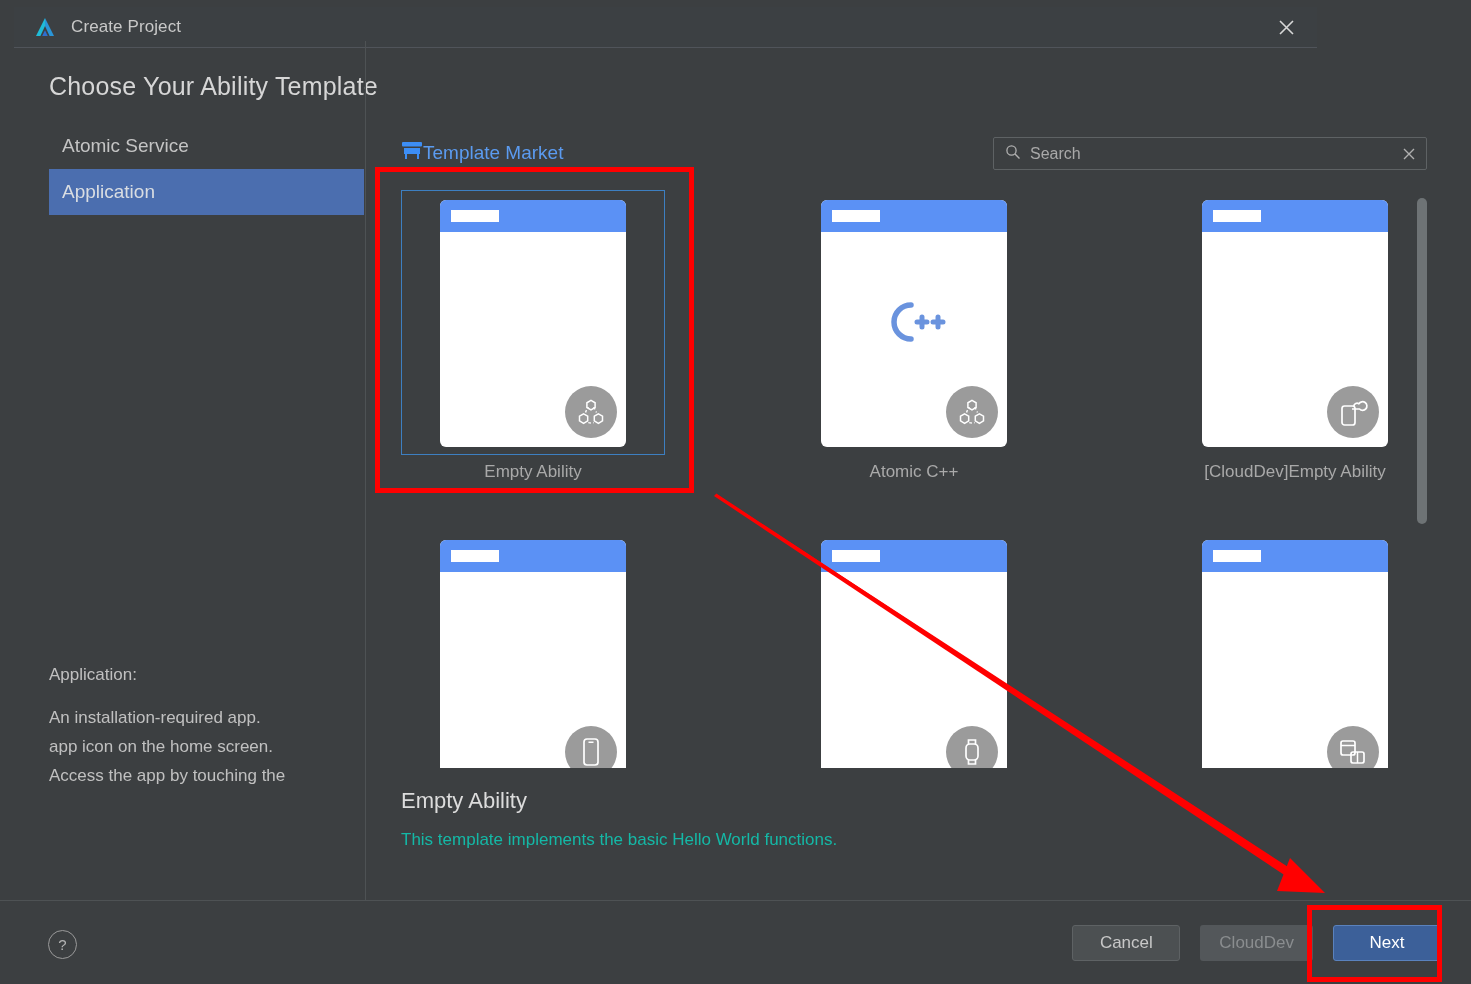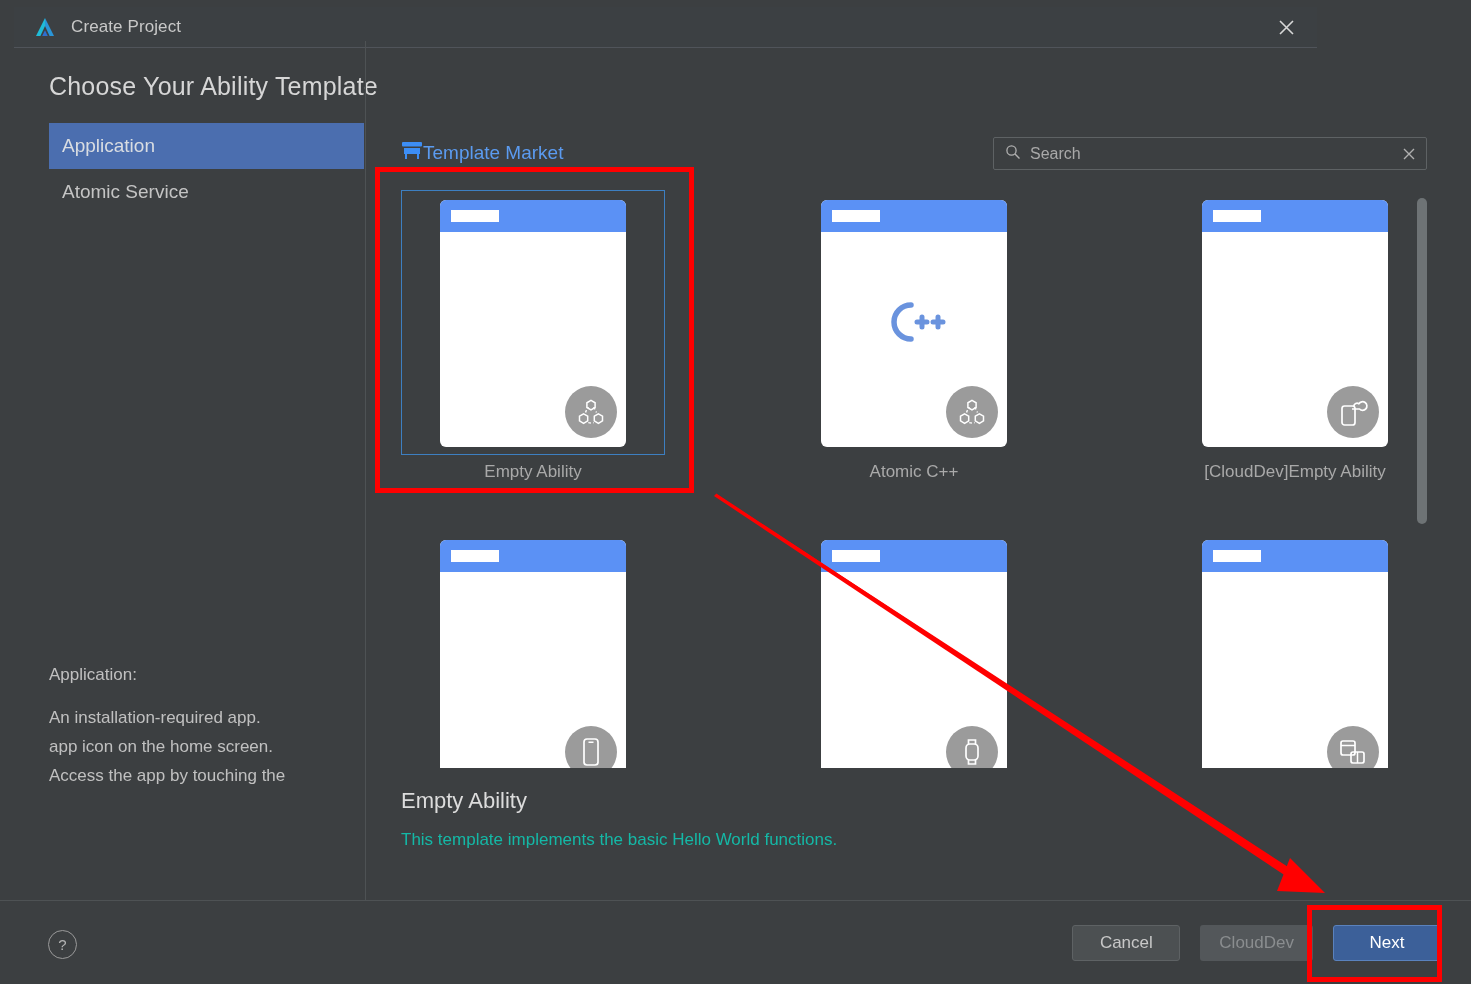--- a/index.html
+++ b/index.html
@@ -324,25 +324,25 @@
         <path d="M3 3 L16 16 M16 3 L3 16" stroke="#d8d8d8" stroke-width="1.6" fill="none"></path>
       </svg>
     </div>
   </div>
 
   <div class="page-title">Choose Your Ability Template</div>
 
   <div class="sidebar-divider"></div>
 
   <div class="sidebar">
+    <div class="sidebar-item">
+      <span>Atomic Service</span>
+    </div>
     <div class="sidebar-item selected">
       <span>Application</span>
-    </div>
-    <div class="sidebar-item">
-      <span>Atomic Service</span>
     </div>
   </div>
 
   <div class="sidebar-desc">
     <div>Application:</div>
     <div class="gap"></div>
     <div>An installation-required app.</div>
     <div>app icon on the home screen.</div>
     <div>Access the app by touching the</div>
   </div>

